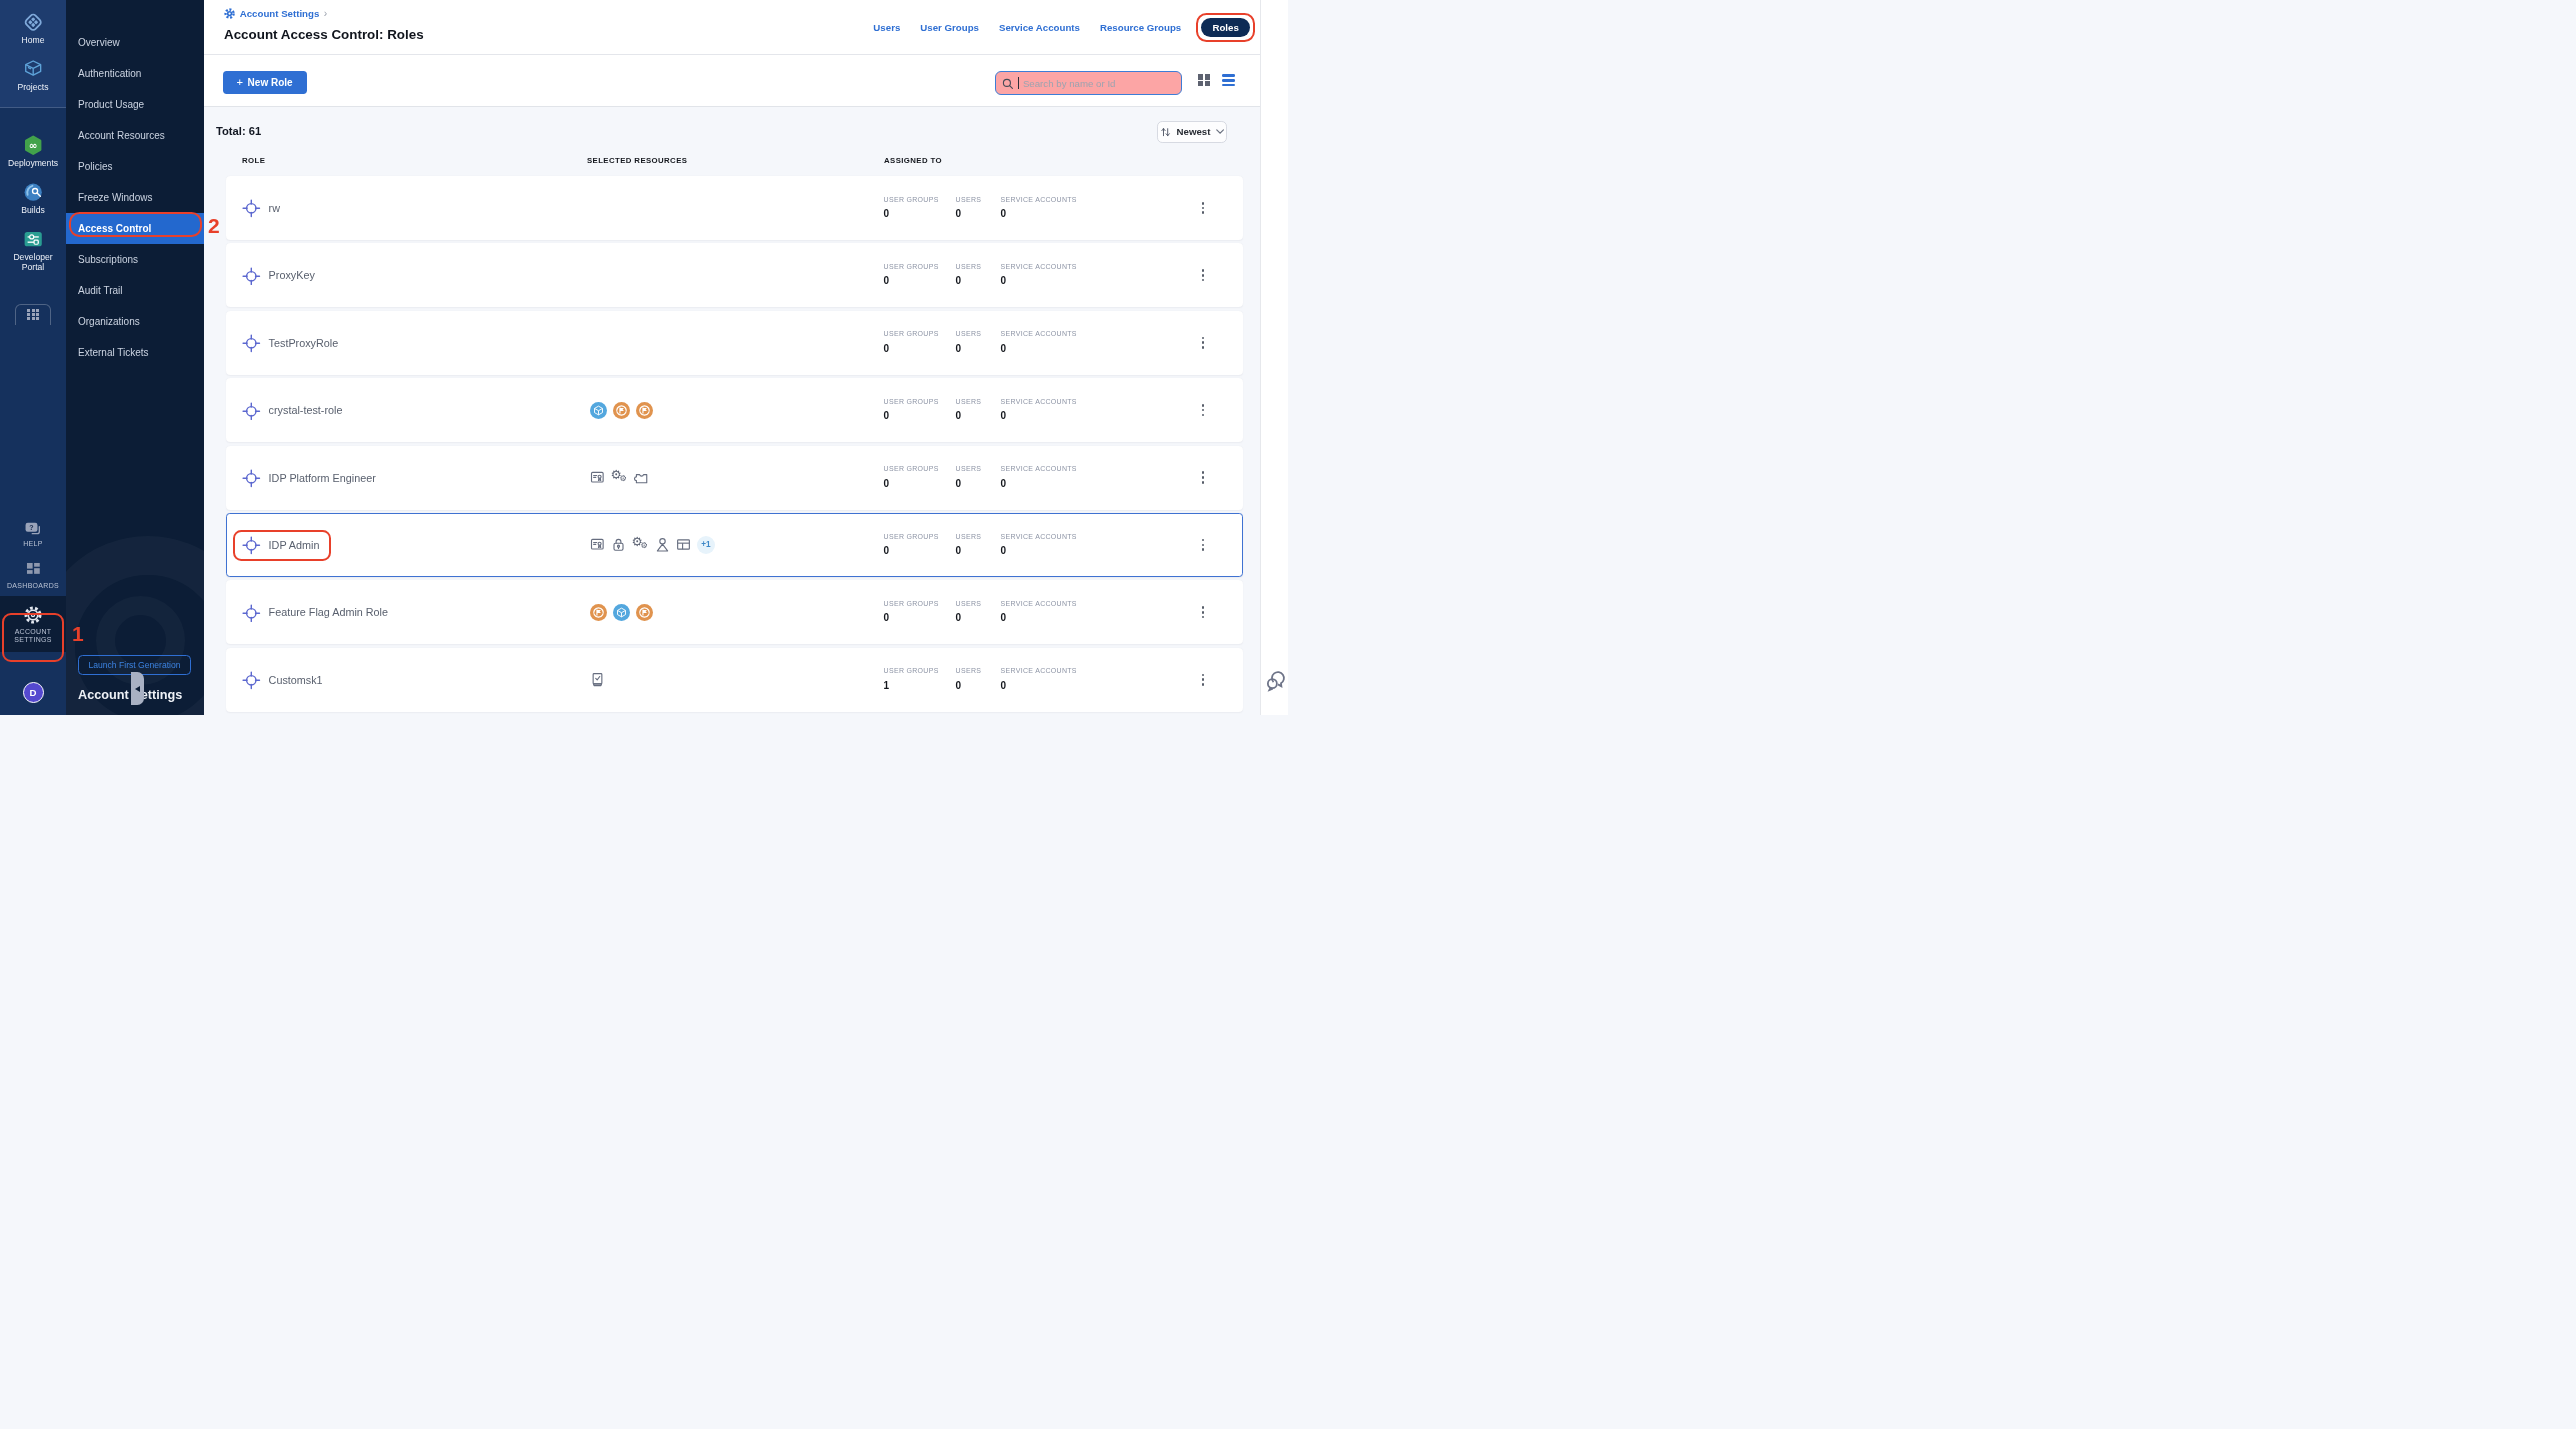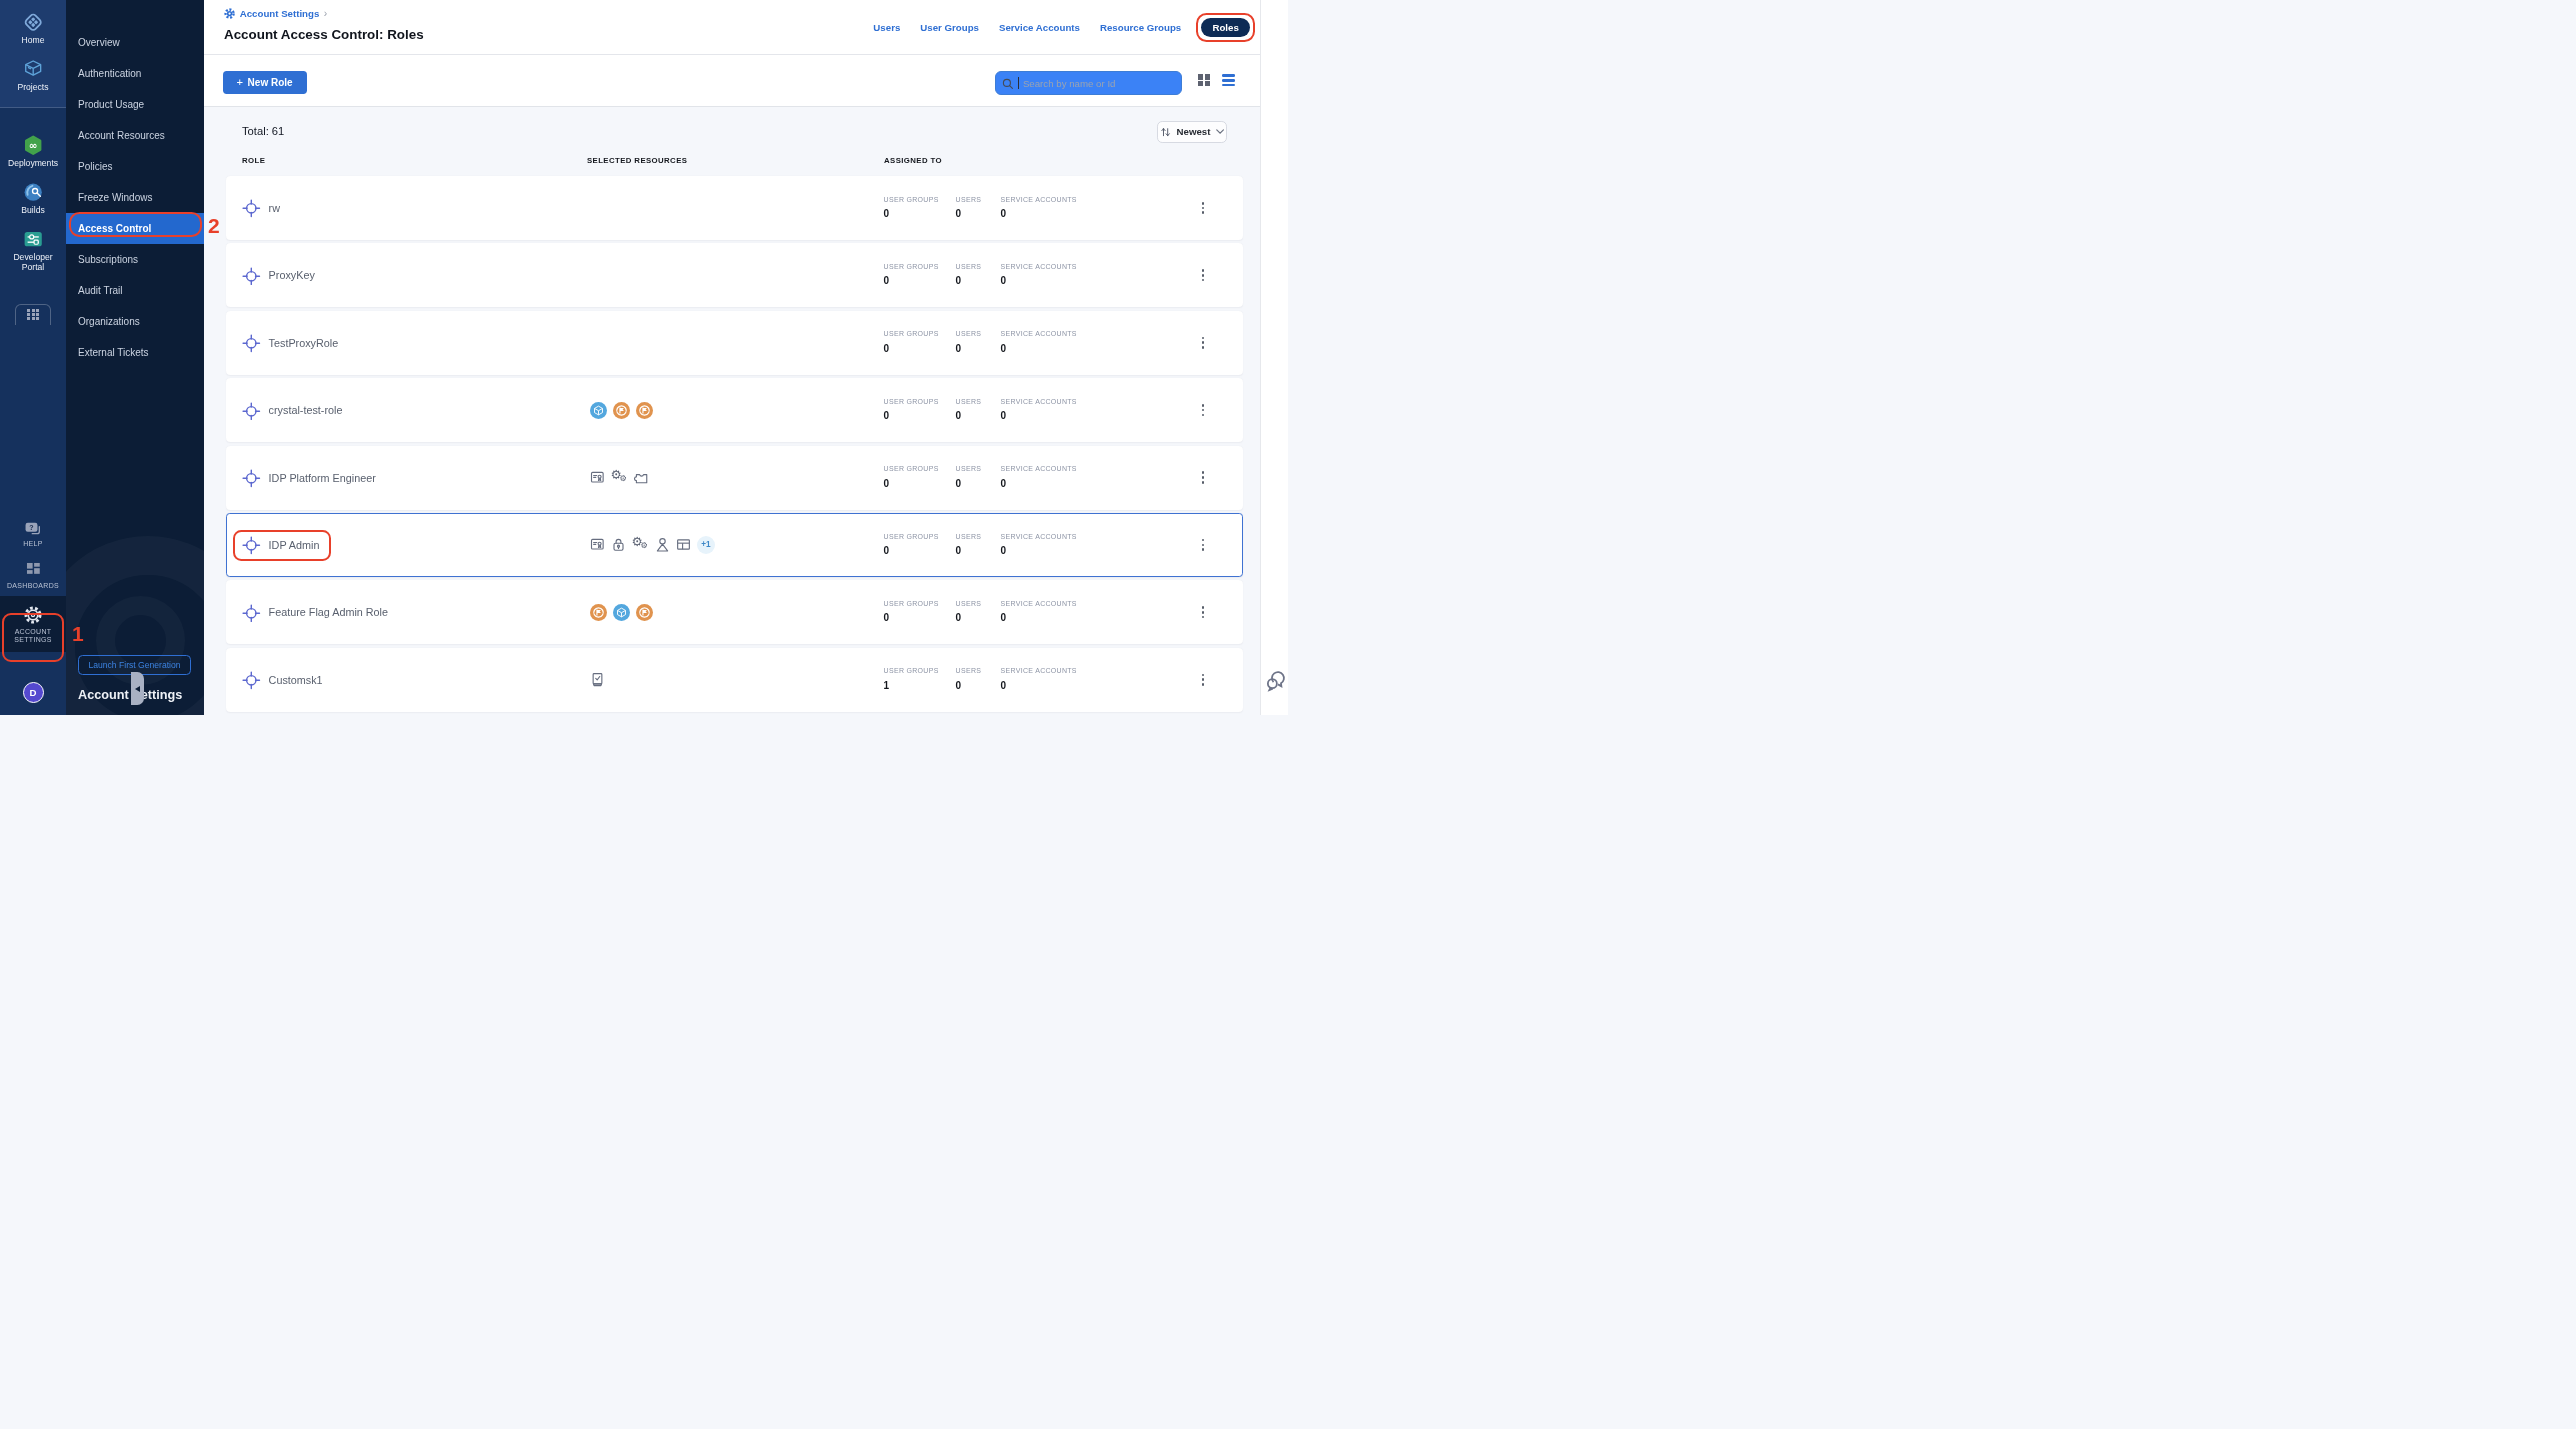--- a/index.html
+++ b/index.html
@@ -39,33 +39,33 @@
   .breadcrumb .sep { color:#9aa0ac; font-weight:normal; font-size:10.4px; }
   .page-title { position:absolute; left:20px; top:27px; font-size:13.4px; font-weight:bold; color:#10141c; }
   .top-nav { position:absolute; right:38px; top:0; height:55px; display:flex; align-items:center; gap:20px; }
   .top-nav .nav-link { font-size:9.7px; font-weight:bold; color:#2f6fd3; cursor:pointer; white-space:nowrap; }
   .nav-pill-wrap { position:relative; display:inline-block; }
   .nav-pill { display:inline-block; background:#0d2b55; color:#fff; font-size:9.7px; font-weight:bold; padding:3.7px 11.2px; border-radius:745px; cursor:pointer; }
 
   .toolbar { position:absolute; left:0; right:0; top:55px; height:52px; background:#fff; border-bottom:0.7px solid #e1e4e9; }
   .new-role-btn { position:absolute; left:18.6px; top:15.7px; width:84px; height:23px; background:#2f6fd3; color:#fff; border:none; border-radius:3.7px; font-size:10px; font-weight:bold; font-family:inherit; display:flex; align-items:center; justify-content:center; gap:4.5px; cursor:pointer; }
   .new-role-btn .plus { font-size:11.2px; font-weight:normal; }
-  .search-box { position:absolute; left:791px; top:16.4px; width:187px; height:24px; background:#3b82f6; border:1.1px solid #3d7dd6; border-radius:6px; display:flex; align-items:center; padding:0 6px; gap:4.5px; }
+  .search-box { position:absolute; left:791px; top:16.4px; width:187px; height:24px; background:#fca5a5; border:1.1px solid #3d7dd6; border-radius:6px; display:flex; align-items:center; padding:0 6px; gap:4.5px; }
   .search-box input { flex:1; border:none; outline:none; background:transparent; font-size:9.7px; color:#2a2e37; font-family:inherit; min-width:0; }
   .search-box input::placeholder { color:#9ba3b0; }
   .caret { width:0.7px; height:12px; background:#2b2f38; }
   .view-toggle { position:absolute; top:19.4px; cursor:pointer; }
   .grid-toggle { left:994px; }
   .list-toggle { left:1018px; display:flex; flex-direction:column; gap:2.2px; }
   .grid-toggle .sq { display:grid; grid-template-columns:5.2px 5.2px; grid-gap:1.5px; }
   .grid-toggle .sq i { width:5.2px; height:5.2px; background:#5d6270; display:block; }
   .list-toggle i { width:13.4px; height:2.5px; border-radius:1.3px; background:#2f6fd3; display:block; }
 
   .content { position:absolute; left:0; right:0; top:107px; bottom:0; }
-  .total-label { position:absolute; left:38px; top:18px; font-size:11.2px; font-weight:normal; color:#121722; }
+  .total-label { position:absolute; left:12px; top:18px; font-size:11.2px; font-weight:bold; color:#121722; }
   .sort-dd { position:absolute; left:953px; top:14px; width:70px; height:21.6px; background:#fdfdfe; border:0.7px solid #d7dae2; border-radius:5.2px; display:flex; align-items:center; justify-content:center; gap:5.2px; cursor:pointer; }
   .sort-dd .sort-lbl { font-size:9.7px; font-weight:bold; color:#272b33; }
   .col-headers { position:absolute; top:49px; left:0; right:0; height:10.4px; font-size:7.8px; font-weight:bold; letter-spacing:0.4px; color:#15181e; }
   .col-role { position:absolute; left:38px; }
   .col-res { position:absolute; left:383px; }
   .col-asg { position:absolute; left:680px; }
   .rows { position:absolute; left:21.6px; top:69px; width:1017px; }
   .role-card { position:relative; height:64px; margin-bottom:3.4px; background:#fff; border-radius:3.7px; border:0.7px solid #fff; box-shadow:0 0.7px 1.5px rgba(31,41,55,.05); cursor:pointer; }
   .role-card.selected { border:1.2px solid #3f72d2; }
   .role-target { position:absolute; left:15.7px; top:22.4px; }

